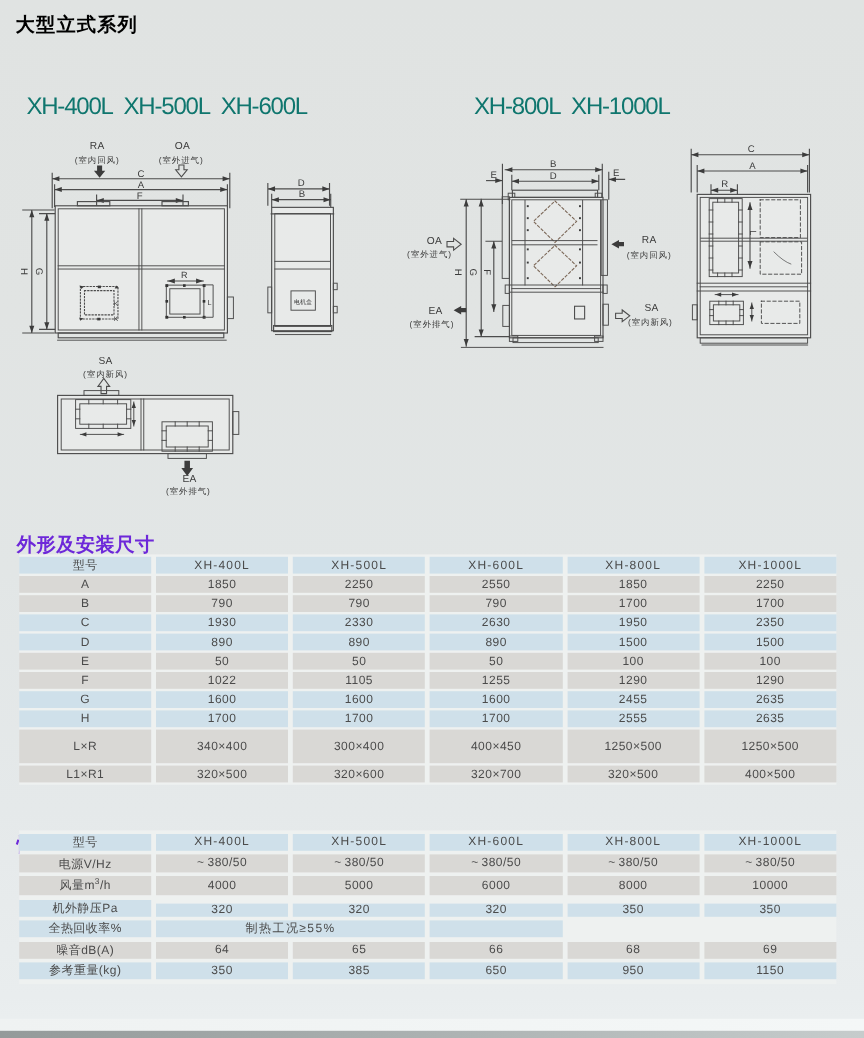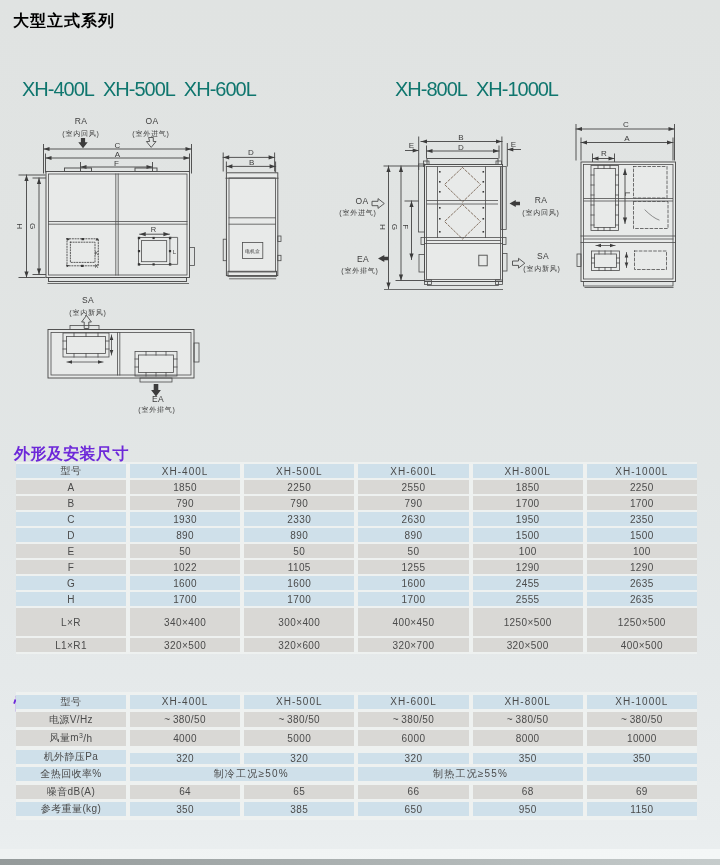--- a/index.html
+++ b/index.html
@@ -571,21 +571,20 @@
   <div class="tr" style="height:14.5px;margin-bottom:3.2px;align-items:flex-end;">
         <div class="c lb bl">机外静压Pa</div>
         <div class="c d bl">320</div>
         <div class="c d bl">320</div>
         <div class="c d bl">320</div>
         <div class="c d bl">350</div>
         <div class="c d bl">350</div>
       </div>
   <div class="tr" style="height:14.5px;margin-bottom:3.2px;">
         <div class="c lb bl">全热回收率%</div>
-        <div class="c m2 bl" style="padding-left:18px;box-sizing:border-box;letter-spacing:1.2px;">制冷工况≥50%</div>
         <div class="c m2 bl" style="letter-spacing:1.2px;">制热工况≥55%</div>
         <div class="c d bl"></div>
       </div>
   <div class="tr" style="height:14px;margin-bottom:3.2px;">
         <div class="c lb gy">噪音dB(A)</div>
         <div class="c d gy">64</div>
         <div class="c d gy">65</div>
         <div class="c d gy">66</div>
         <div class="c d gy">68</div>
         <div class="c d gy">69</div>

